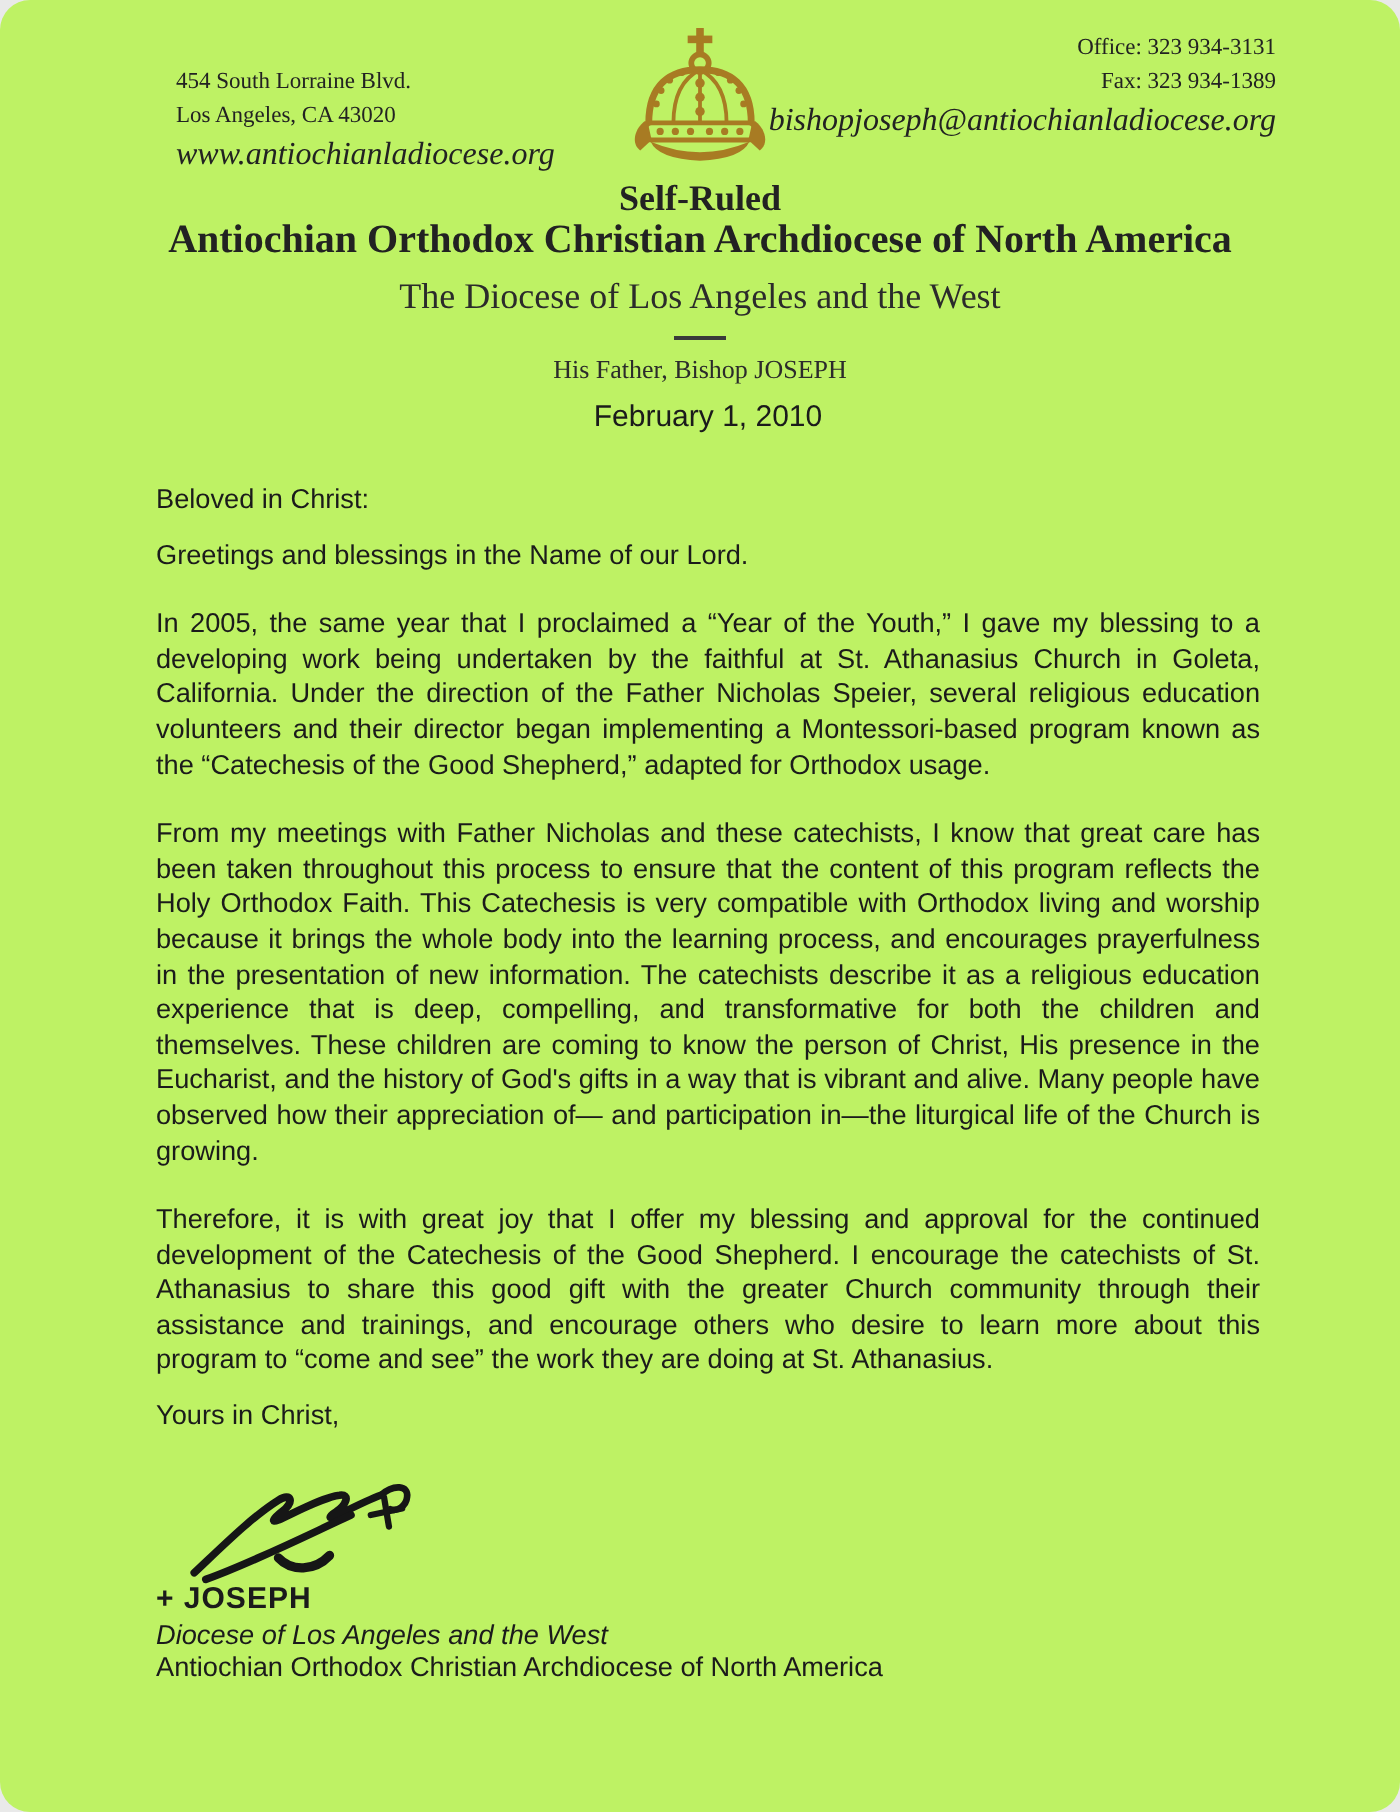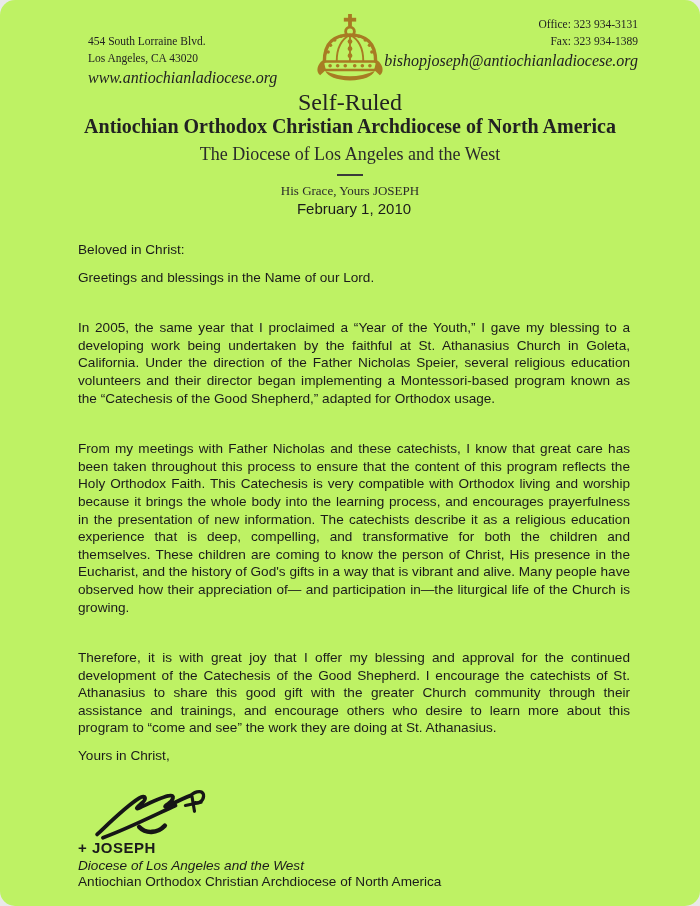--- a/index.html
+++ b/index.html
@@ -25,36 +25,36 @@
   .lh-right {
     position: absolute; right: 62px; top: 16px;
     font-size: 11.5px; line-height: 1.45; text-align: right;
   }
   .lh-left .url, .lh-right .email { font-style: italic; font-size: 16px; }
   .lh-crown {
     position: absolute; left: 50%; top: 14px; transform: translateX(-50%);
     width: 76px; height: 74px;
   }
   .lh-titles { position: absolute; top: 90px; left: 0; right: 0; text-align: center; }
-  .title1 { font-size: 24px; font-weight: normal; line-height: 1.05; }
+  .title1 { font-size: 18px; font-weight: bold; line-height: 1.05; }
   .title2 { font-size: 20px; font-weight: bold; line-height: 1.15; }
   .title3 { font-size: 18px; margin-top: 6px; color: #2b2b2b; }
   .divider { width: 26px; height: 2px; background: #3a3a3a; margin: 9px auto 7px auto; }
   .bishop1 { font-size: 13px; color: #2b2b2b; }
   .bishop2 { font-size: 11px; font-style: italic; margin-top: 1px; color: #333; }
 
   
   .letter-body { position: absolute; top: 200px; left: 78px; right: 70px; }
   .date { text-align: center; font-size: 15px; margin: 0 0 24px 0; }
   .letter-body p {
     margin: 0 0 10px 0;
     font-size: 13.6px;
     line-height: 17.6px;
   }
-  .letter-body p.just { text-align: justify; margin-top: 33px; }
+  .letter-body p.just { text-align: justify; margin-top: 17px; }
   .salutation { margin-top: 0; }
   .greeting { margin-top: 17px; }
   .closing { margin-top: 17px; }
   .signature { margin: 2px 0 0 2px; width: 158px; height: 66px; }
   .sig-name { font-size: 15px; font-weight: bold; letter-spacing: 0.5px; margin-top: -2px; }
   .sig-title { font-size: 13.6px; font-style: italic; margin-top: 2px; }
   .sig-org { font-size: 13.6px; margin-top: 1px; }
 </style>
 </head>
 <body>
@@ -122,21 +122,21 @@
       <div>Office: 323 934-3131</div>
       <div>Fax: 323 934-1389</div>
       <div class="email">bishopjoseph@antiochianladiocese.org</div>
     </div>
 
     <div class="lh-titles">
       <div class="title1">Self-Ruled</div>
       <div class="title2">Antiochian Orthodox Christian Archdiocese of North America</div>
       <div class="title3">The Diocese of Los Angeles and the West</div>
       <div class="divider"></div>
-      <div class="bishop1">His Grace, Yours JOSEPH</div>
+      <div class="bishop1">His Father, Bishop JOSEPH</div>
     </div>
   </header>
 
   <main class="letter-body">
     <div class="date">February 1, 2010</div>
 
     <p class="salutation">Beloved in Christ:</p>
     <p class="greeting">Greetings and blessings in the Name of our Lord.</p>
 
     <p class="just">In 2005, the same year that I proclaimed a “Year of the Youth,” I gave my blessing to a developing work being undertaken by the faithful at St. Athanasius Church in Goleta, California. Under the direction of the Father Nicholas Speier, several religious education volunteers and their director began implementing a Montessori-based program known as the “Catechesis of the Good Shepherd,” adapted for Orthodox usage.</p>

